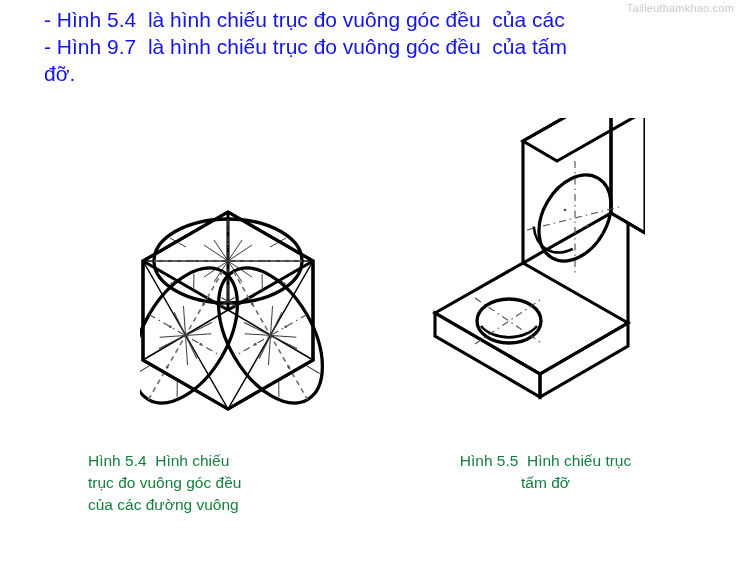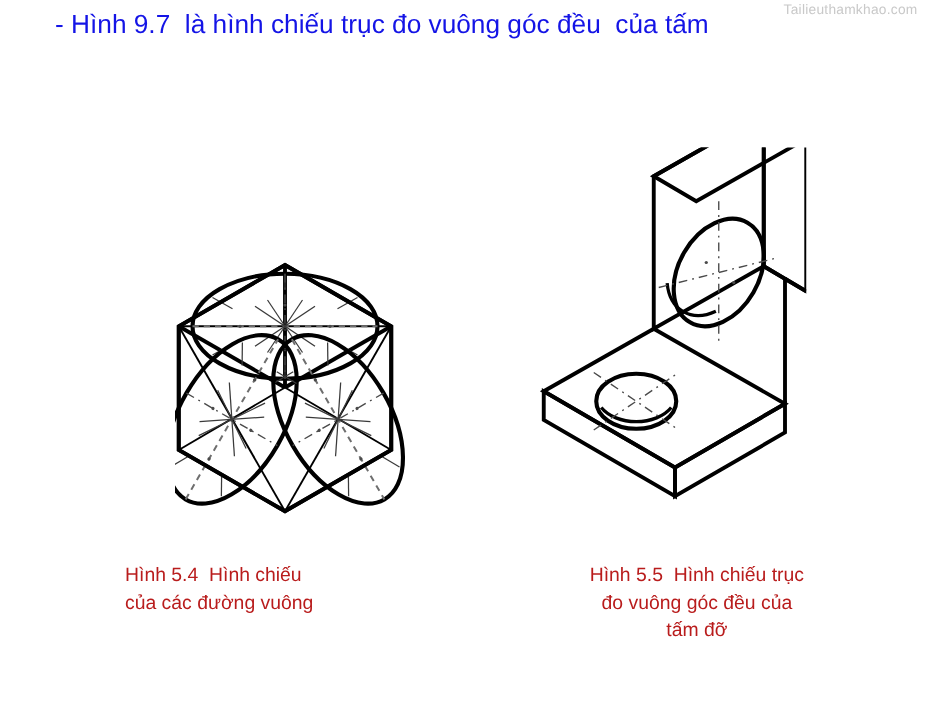--- a/index.html
+++ b/index.html
@@ -53,46 +53,47 @@
     height: 310px;
   }
   #fig-area svg { display: block; }
   .fig-svg { position: absolute; }
   #fig1-svg { left: 140px; top: 82px; }
   #fig2-svg { left: 415px; top: 0px; }
 
   
   .caption {
     position: absolute;
-    color: #b91c1c;
+    color: #15803d;
     font-family: "Liberation Sans", sans-serif;
     font-size: 15.5px;
     line-height: 22px;
-    margin-left: 12px;
   }
   #caption1 { left: 88px; top: 450px; width: 215px; }
   #caption2 { left: 428px; top: 450px; width: 235px; text-align: center; }
   .caption .cline { display: block; white-space: pre-wrap; }
 
   .outline { fill: none; stroke: #000000; stroke-width: 3.1; stroke-linejoin: miter; stroke-linecap: butt; }
   .outline-thin { fill: none; stroke: #000000; stroke-width: 1.5; }
   .ellipse-hd { fill: none; stroke: #000000; stroke-width: 3.3; }
   .ellipse-md { fill: none; stroke: #000000; stroke-width: 2.6; }
   .constr { fill: none; stroke: #3a3a3a; stroke-width: 1.0; }
   .constr-dash { fill: none; stroke: #6e6e6e; stroke-width: 1.6; stroke-dasharray: 5 4; }
   .center-dash { fill: none; stroke: #4a4a4a; stroke-width: 1.1; stroke-dasharray: 7 4 1.5 4; }
   .dot { fill: #4a4a4a; }
 </style>
 </head>
 <body>
 
 <div id="watermark">Tailieuthamkhao.com</div>
 
 <div id="heading">
+  <span class="hline">- Hình 5.4  là hình chiếu trục đo vuông góc đều  của các</span>
   <span class="hline">- Hình 9.7  là hình chiếu trục đo vuông góc đều  của tấm</span>
+  <span class="hline">đỡ.</span>
 </div>
 
 <div id="fig-area">
 
   <svg id="fig1-svg" class="fig-svg" width="200" height="230" viewBox="0 0 200 230">
 
     <g>
       <polygon class="outline" points="88,12 173,61 173,160 88,209 3,160 3,61"></polygon>
 
       <line class="outline" x1="88" y1="12" x2="88" y2="110"></line>
@@ -222,20 +223,20 @@
       <line class="center-dash" x1="60" y1="180" x2="128" y2="226"></line>
       <line class="center-dash" x1="60" y1="226" x2="128" y2="180"></line>
     </g>
 
   </svg>
 
 </div>
 
 <div class="caption" id="caption1">
   <span class="cline">Hình 5.4  Hình chiếu</span>
+  <span class="cline">trục đo vuông góc đều</span>
   <span class="cline">của các đường vuông</span>
 </div>
 
 <div class="caption" id="caption2">
   <span class="cline">Hình 5.5  Hình chiếu trục</span>
-  <span class="cline">đo vuông góc đều của</span>
   <span class="cline">tấm đỡ</span>
 </div>
 
 </body></html>

